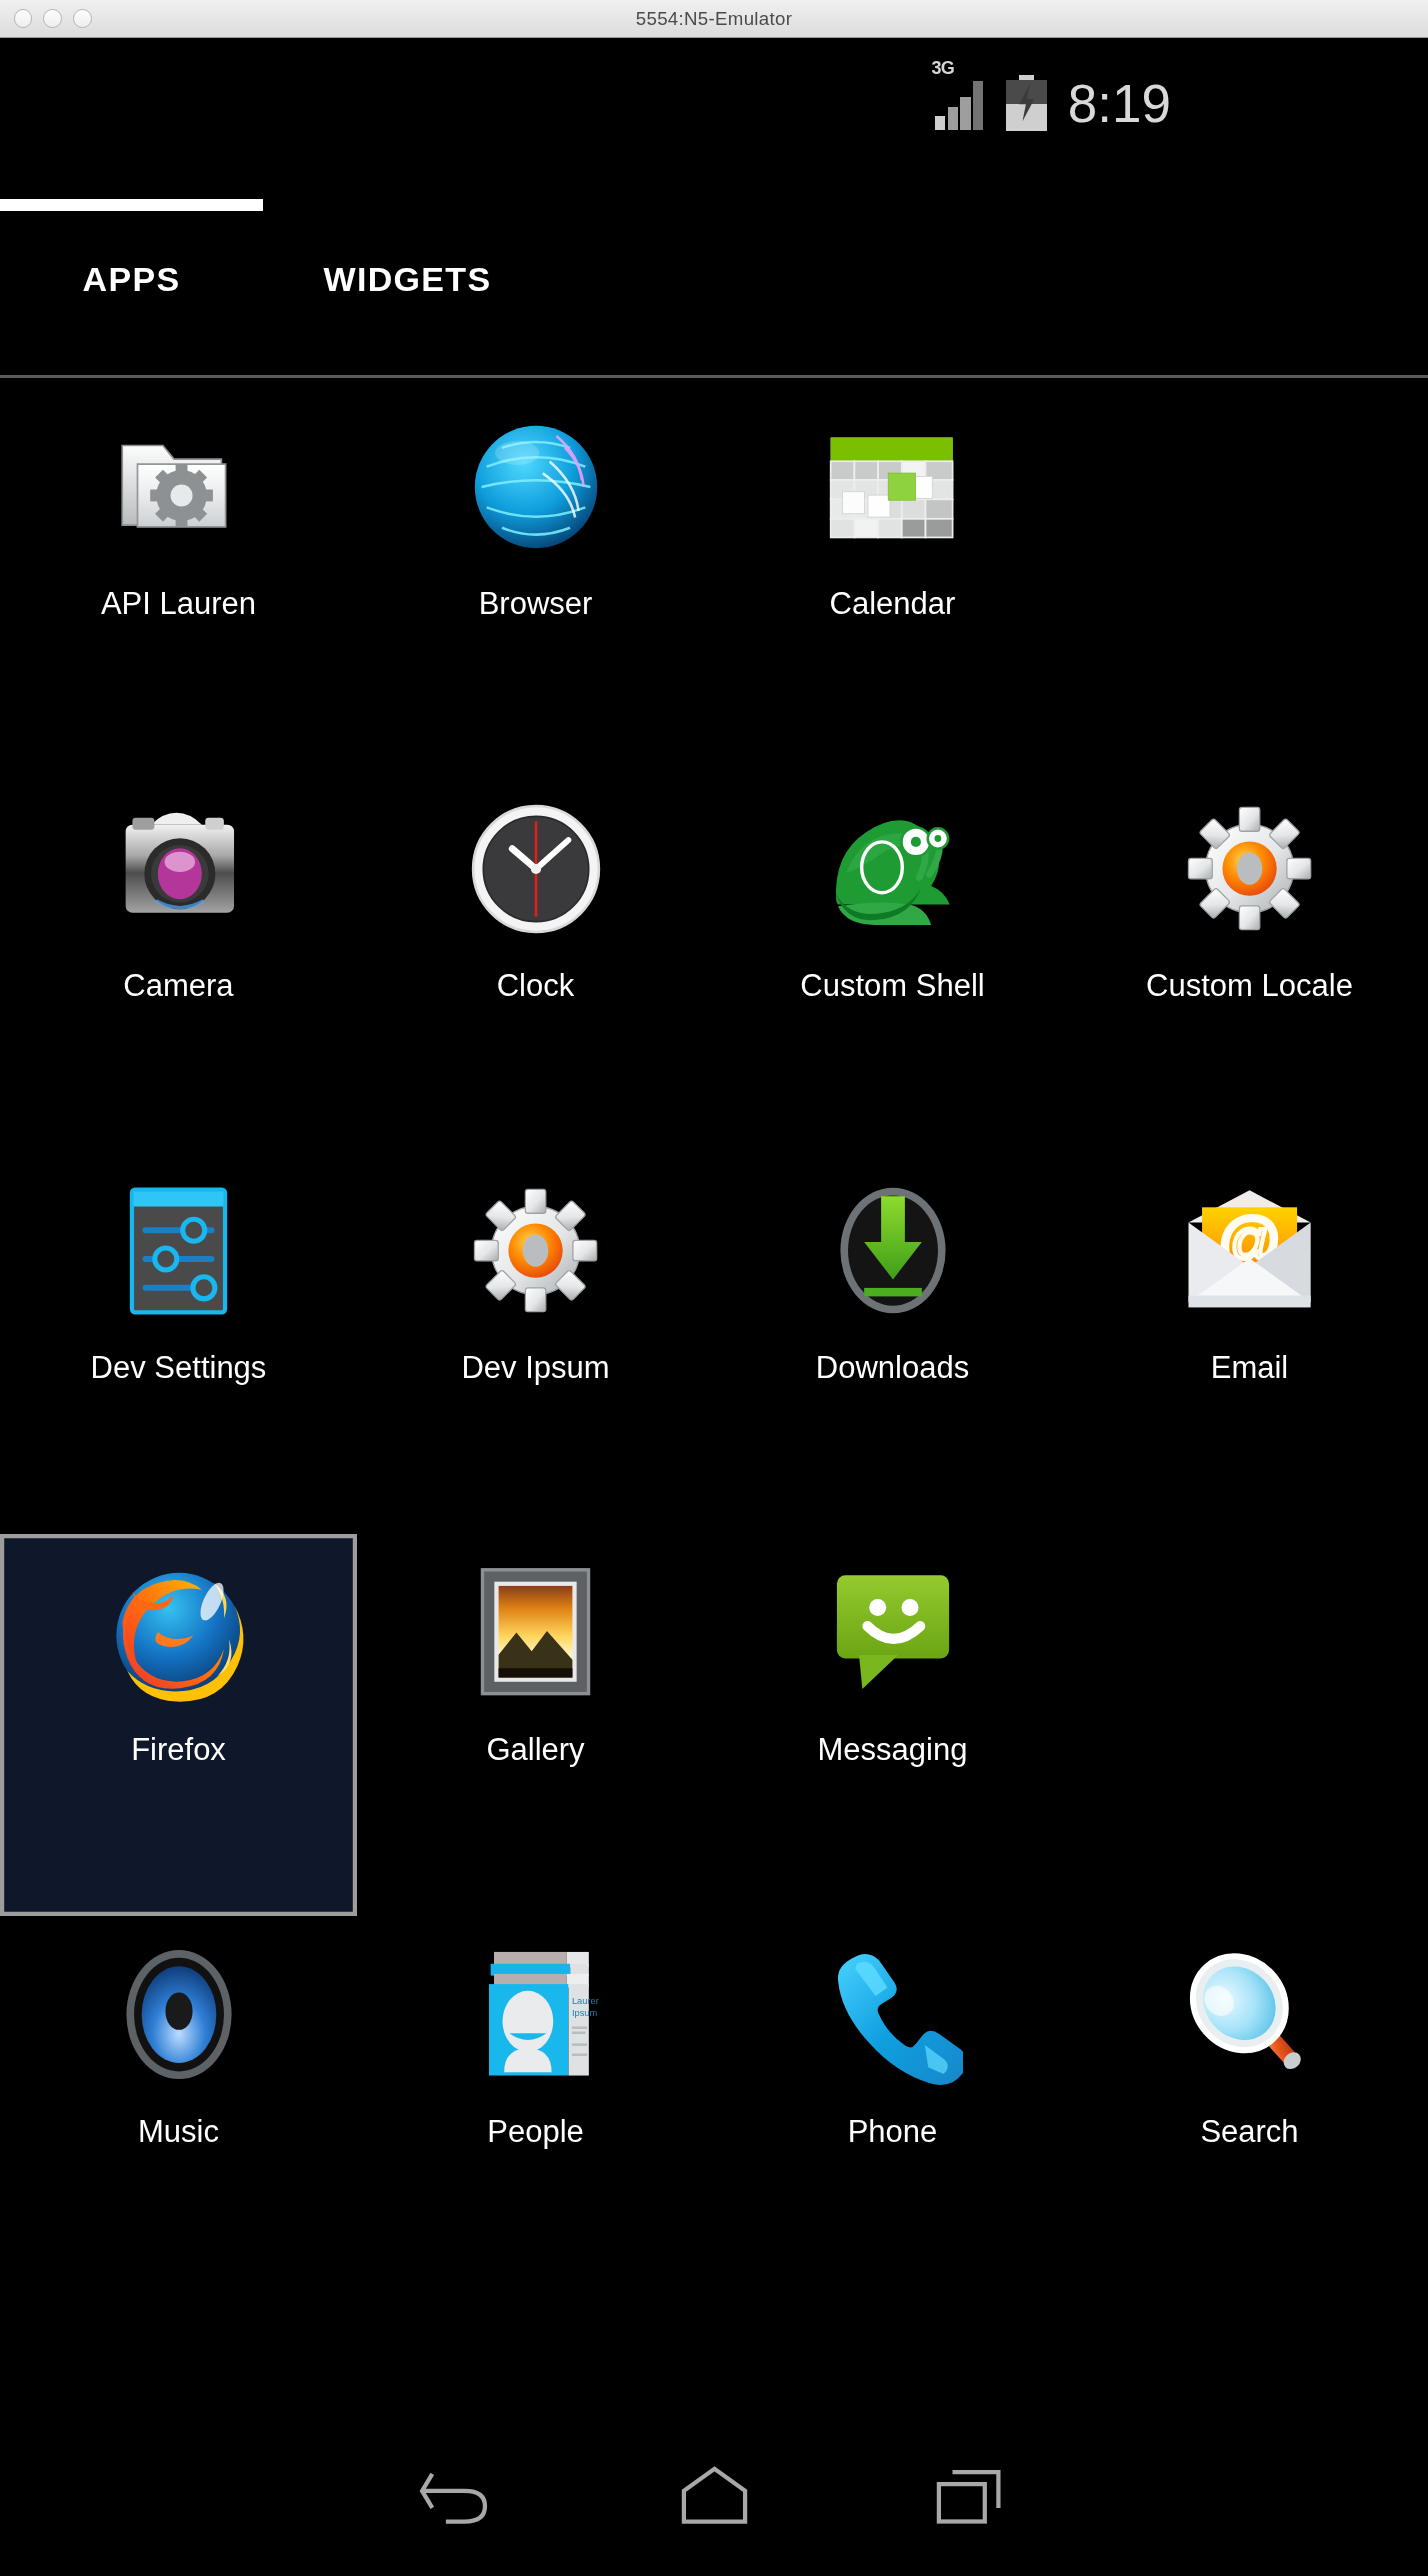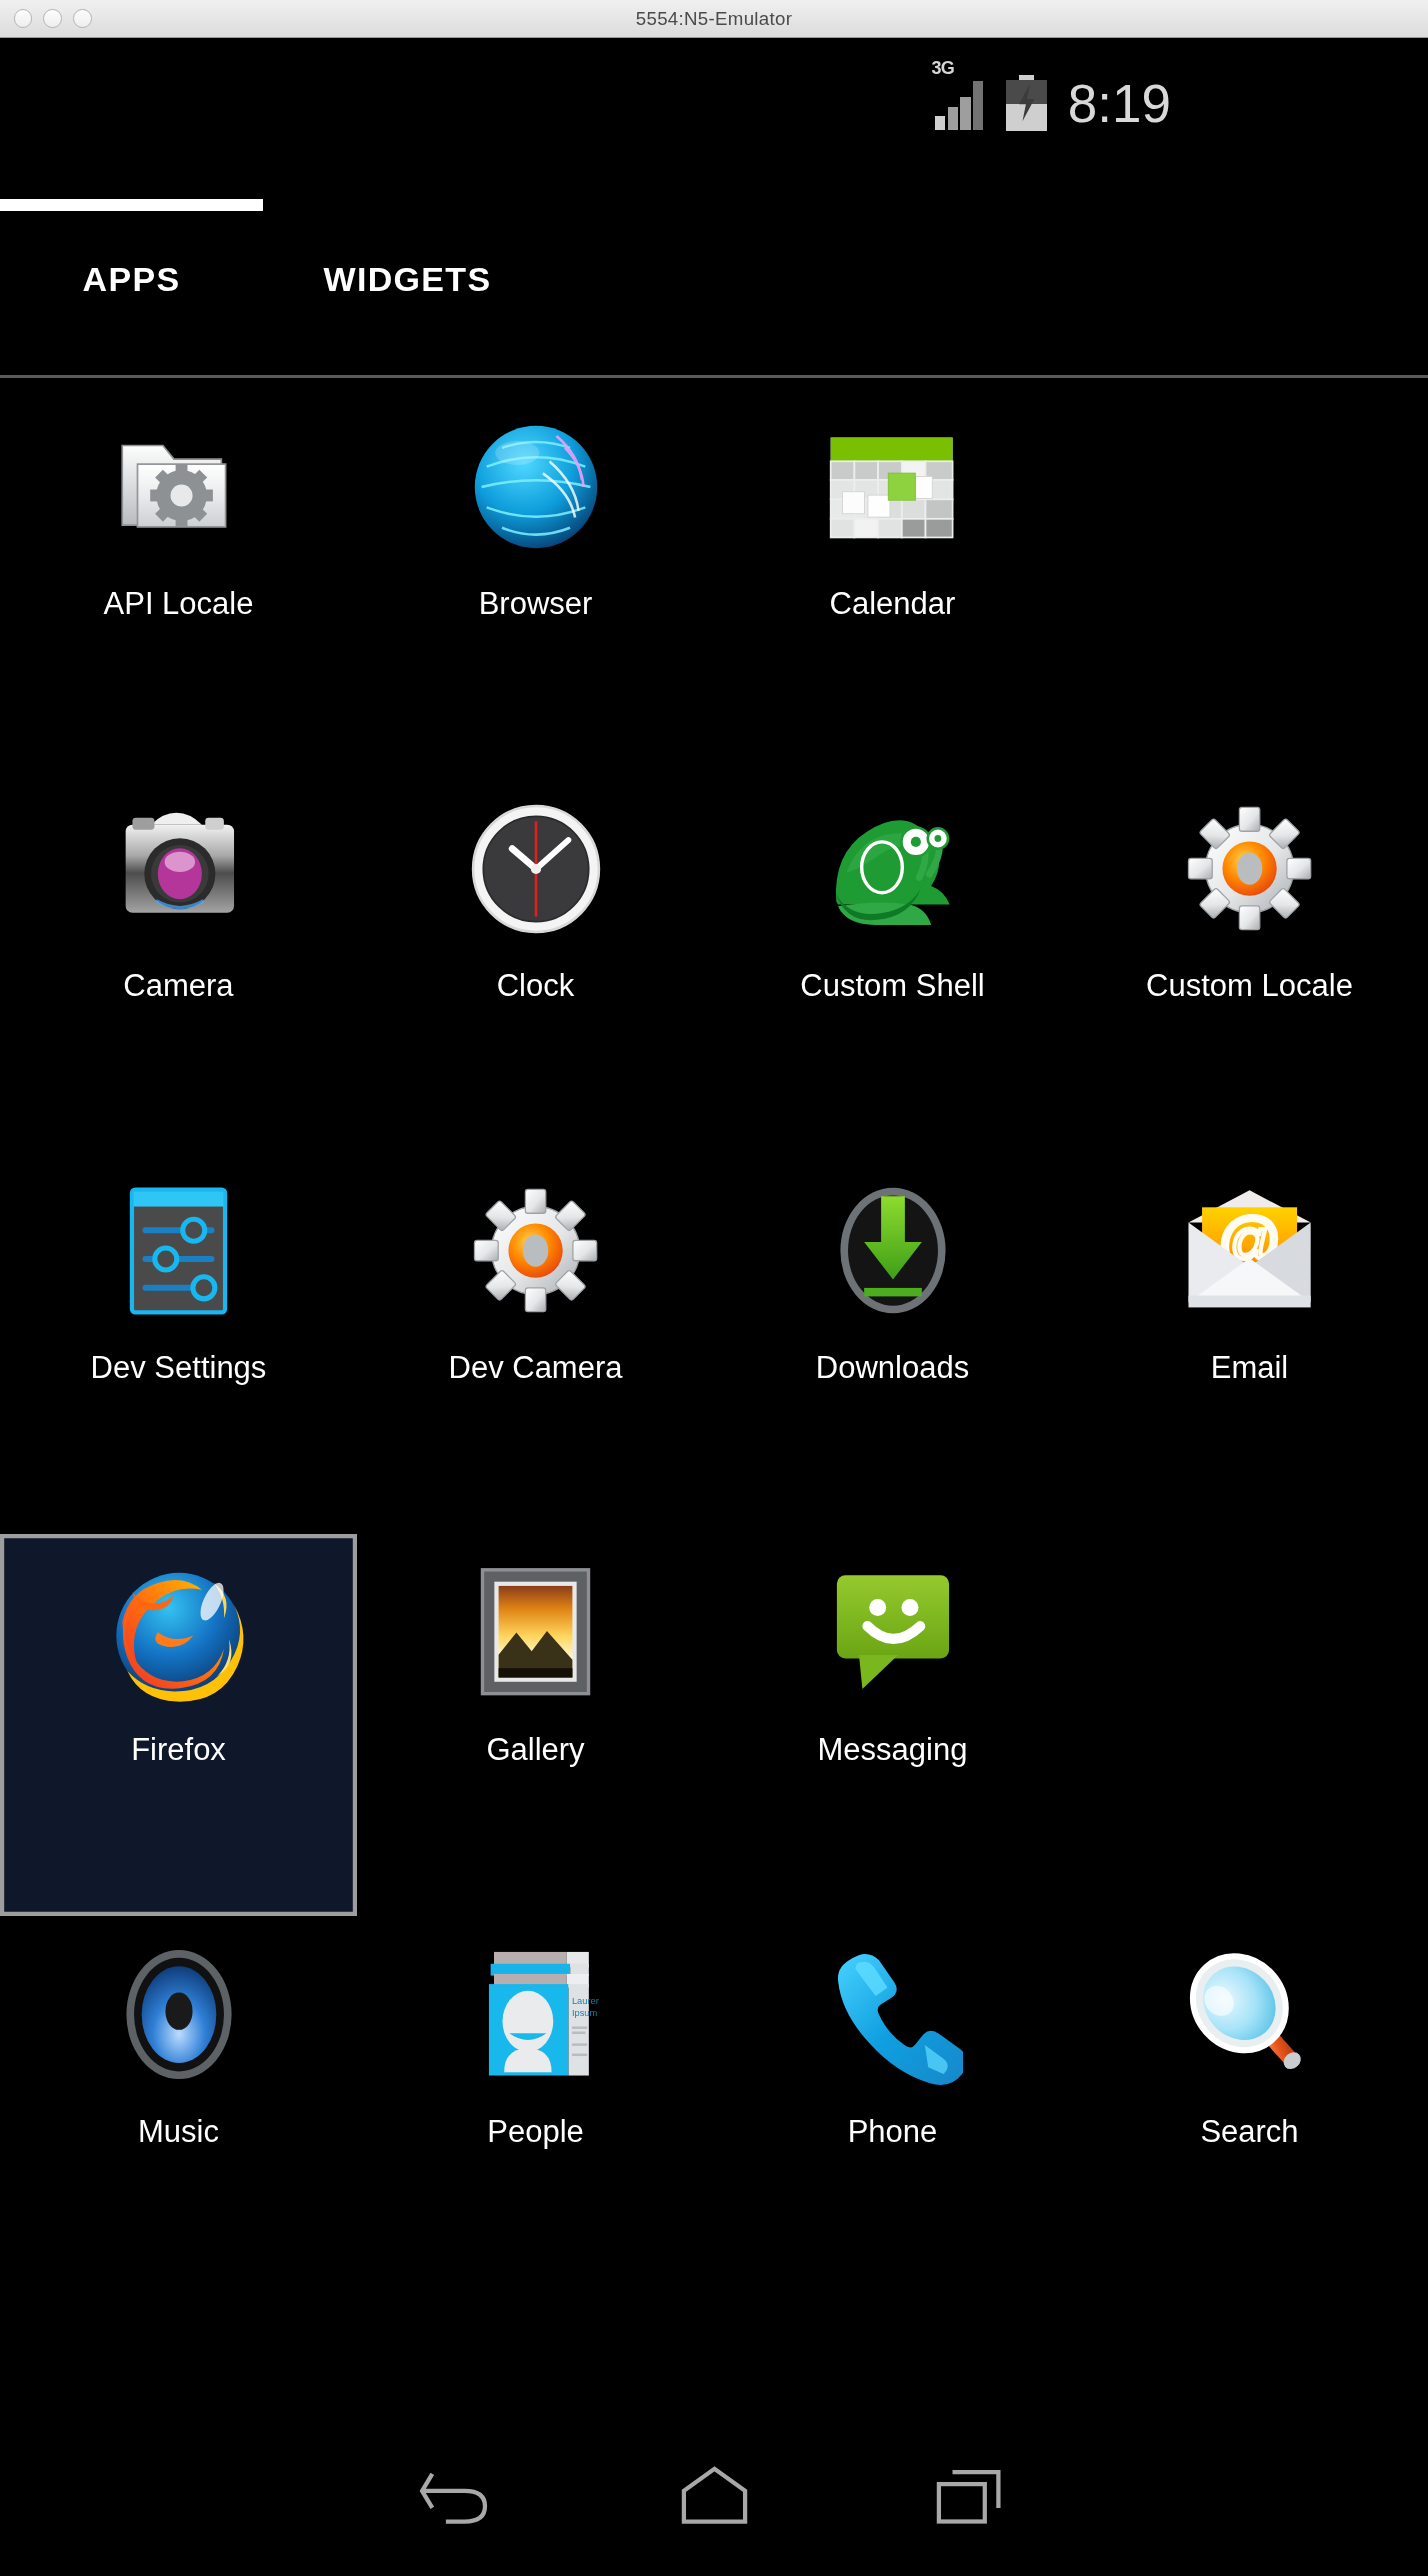--- a/index.html
+++ b/index.html
@@ -139,21 +139,21 @@
                   <rect x="111" y="88" width="14" height="14"></rect>
                 <rect x="60" y="67" width="13" height="13" transform="rotate(45 66 73)"></rect>
                 <rect x="103" y="67" width="13" height="13" transform="rotate(45 109 73)"></rect>
                 <rect x="60" y="110" width="13" height="13" transform="rotate(45 66 116)"></rect>
                 <rect x="103" y="110" width="13" height="13" transform="rotate(45 109 116)"></rect>
               </g>
             </g>
             <circle cx="88" cy="95" r="13" fill="#e7e9ea"></circle>
           </svg>
         </div>
-        <div class="label">API Locale</div>
+        <div class="label">API Lauren</div>
       </div>
 
       <div class="cell">
         <div class="iconwrap">
           <svg width="136" height="136" viewBox="0 0 160 160">
             <defs>
                 <radialGradient id="gl" cx="40%" cy="30%" r="75%">
               <stop offset="0" stop-color="#4fd8ff"></stop>
                   <stop offset=".55" stop-color="#0e9ddb"></stop>
               <stop offset="1" stop-color="#053f72"></stop>
@@ -351,21 +351,21 @@
                 <rect x="70" y="10" width="24" height="28" rx="3" transform="rotate(45 82 82)"></rect>
                 <rect x="70" y="126" width="24" height="28" rx="3" transform="rotate(45 82 82)"></rect>
                 <rect x="10" y="70" width="28" height="24" rx="3" transform="rotate(45 82 82)"></rect>
                 <rect x="126" y="70" width="28" height="24" rx="3" transform="rotate(45 82 82)"></rect>
               </g>
             </g>
             <circle cx="82" cy="82" r="32" fill="url(#or)"></circle>
             <ellipse cx="82" cy="82" rx="15" ry="19" fill="#b9bdc0"></ellipse>
           </svg>
         </div>
-        <div class="label">Dev Camera</div>
+        <div class="label">Dev Ipsum</div>
       </div>
 
       <div class="cell">
         <div class="iconwrap">
           <svg width="136" height="140" viewBox="0 0 160 165">
             <ellipse cx="80" cy="82" rx="62" ry="74" fill="#6d7276"></ellipse>
             <ellipse cx="80" cy="82" rx="53" ry="65" fill="#141414"></ellipse>
             <defs>
                 <linearGradient id="dg" x1="0" y1="0" x2="0" y2="1">
               <stop offset="0" stop-color="#8ddb2e"></stop>

